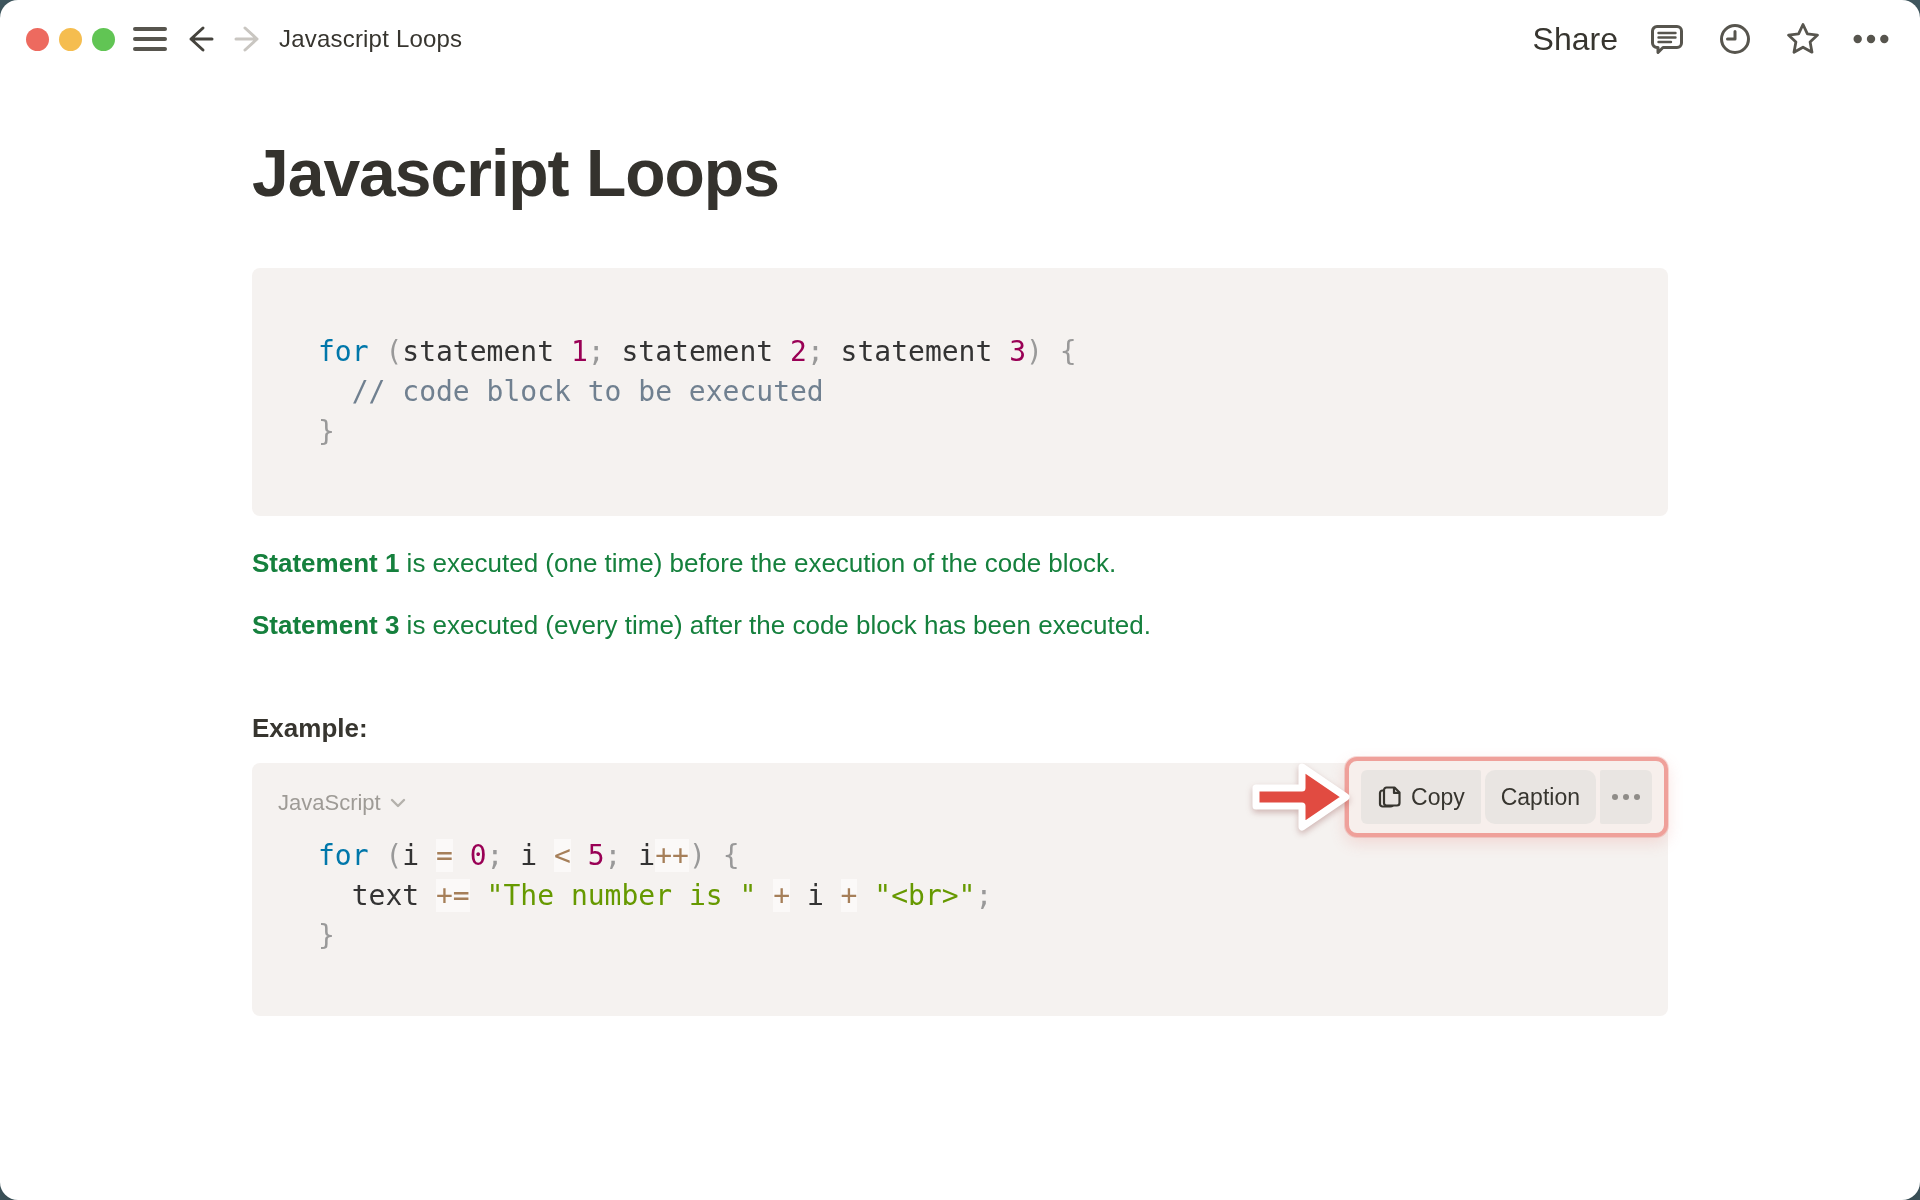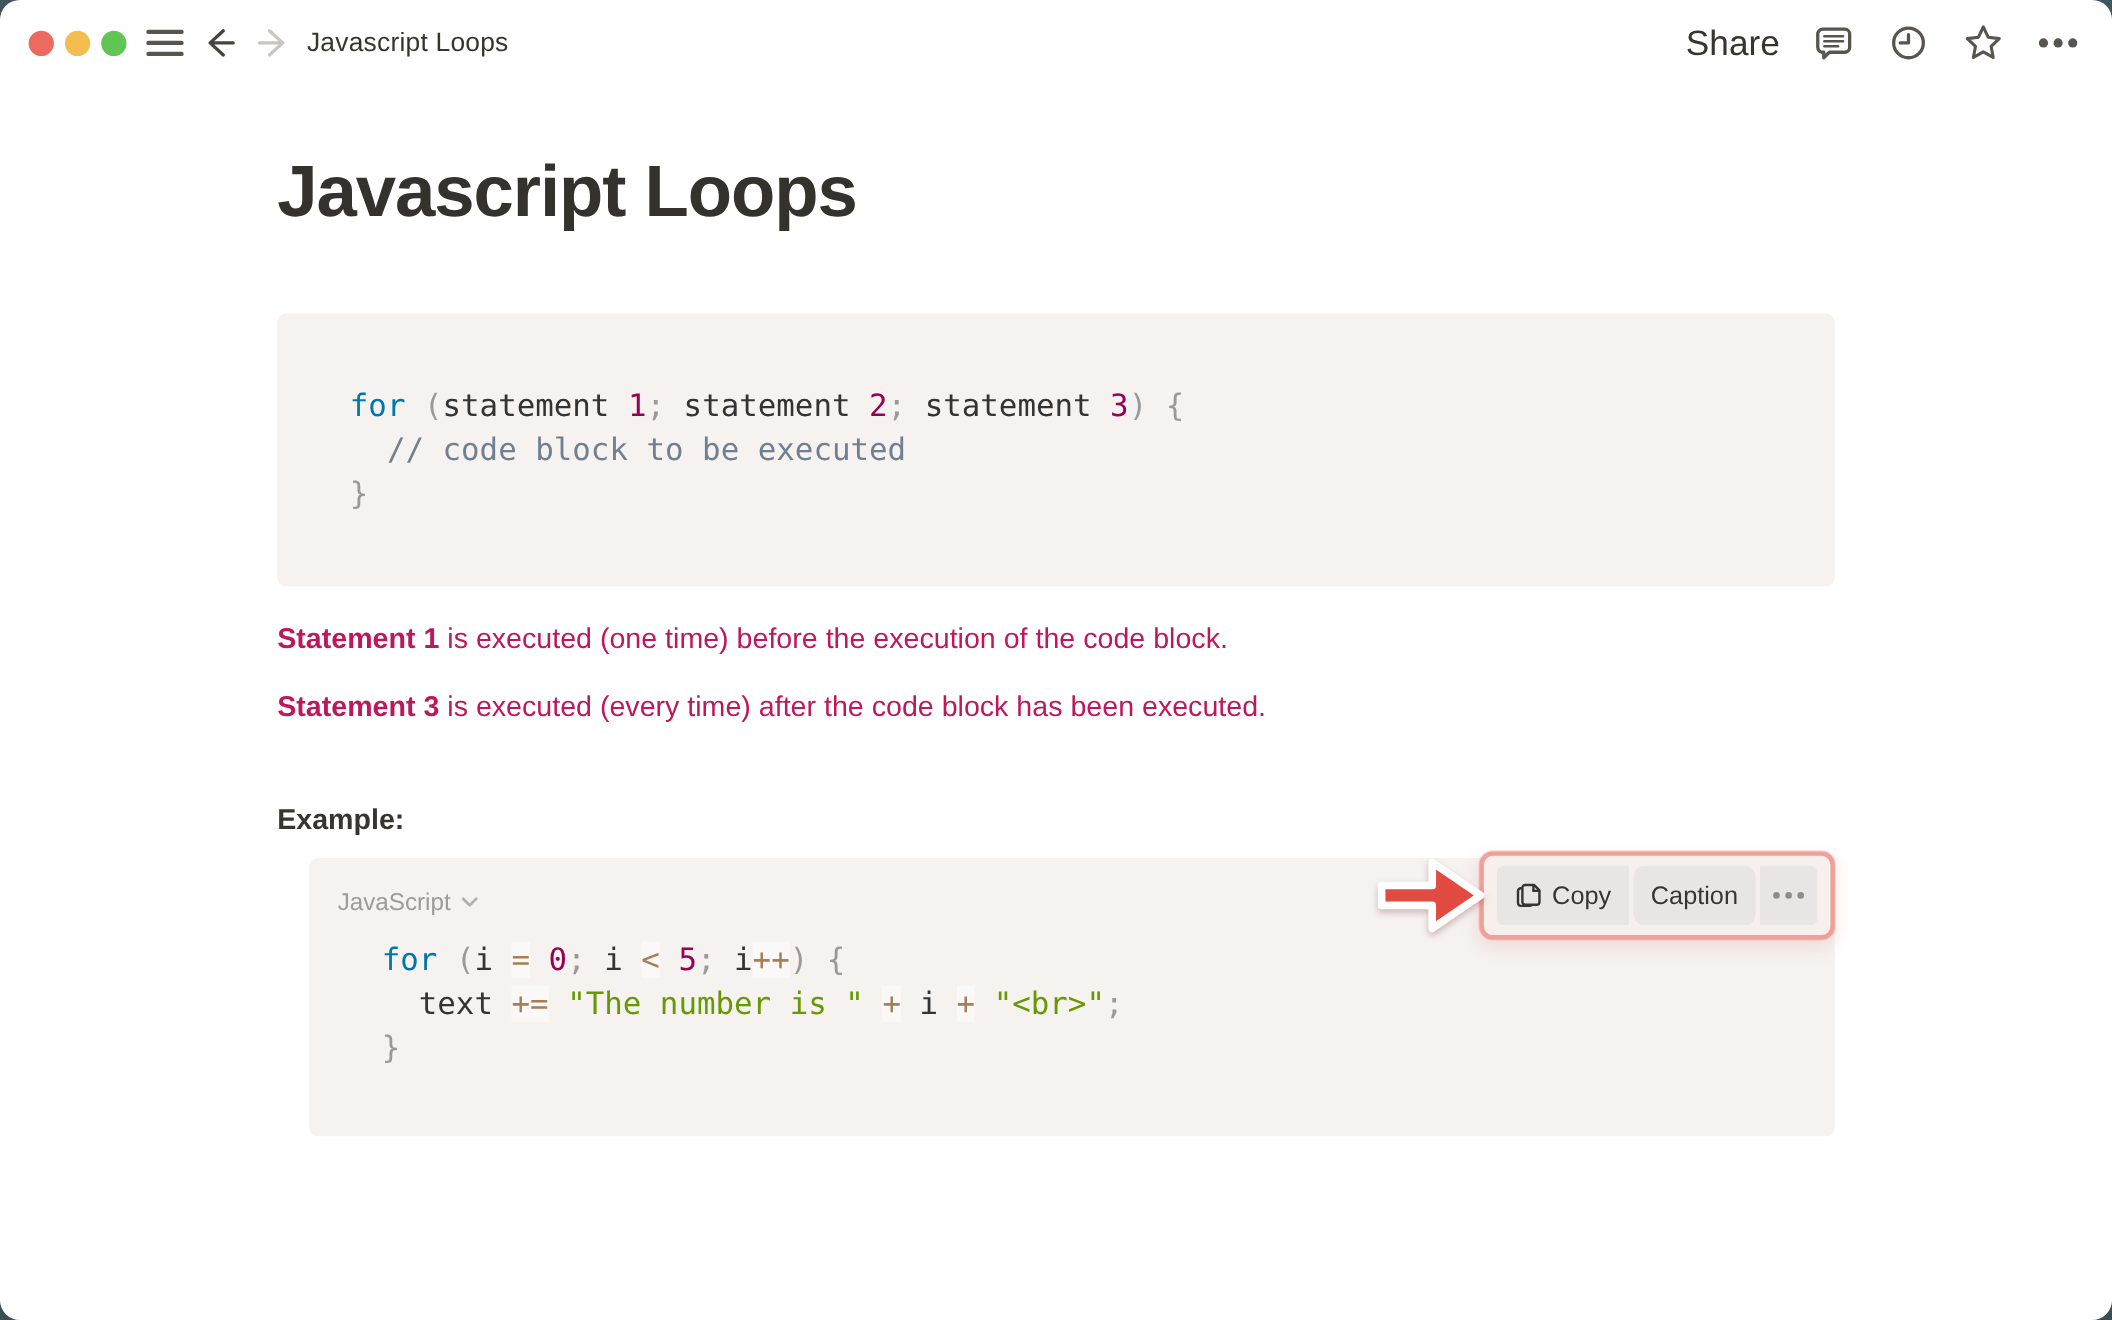--- a/index.html
+++ b/index.html
@@ -56,33 +56,33 @@
     font-weight:700; color:#34322d;
     letter-spacing:-1px;
   }
 
   .code-block {
     background:#f5f2f0;
     border-radius:8px;
     font-family:"DejaVu Sans Mono","Liberation Mono",monospace;
     font-size:28px; line-height:40px;
   }
-  .code-block-1 { margin-top:69px; padding:64px 40px 64px 66px; margin-bottom:30px; }
-  .code-block-2 { margin-top:18px; padding:73px 40px 60px 66px; position:relative;margin-left:29px; }
+  .code-block-1 { margin-top:52px; padding:64px 40px 64px 66px; margin-bottom:30px; }
+  .code-block-2 { margin-top:18px; padding:73px 40px 60px 66px; position:relative; }
 
   .code-line { white-space:pre; }
   .tok-keyword  { color:#0077aa; }
   .tok-number   { color:#990055; }
   .tok-operator { color:#a67f59; background:rgba(255,255,255,.55); }
   .tok-string   { color:#669900; }
   .tok-comment  { color:#708090; }
   .tok-punct    { color:#999999; }
   .tok-plain    { color:#333333; }
 
-  .para { font-size:26px; line-height:34px; color:#be185d; margin:0 0 28px 0; }
+  .para { font-size:26px; line-height:34px; color:#15803d; margin:0 0 28px 0; }
   .para b { font-weight:700; }
 
   .example-label { margin:69px 0 0 0; font-size:26px; line-height:34px; font-weight:700; color:#37352f; }
 
   .lang-selector {
     position:absolute; top:20px; left:26px;
     display:flex; align-items:center; gap:9px;
     font-family:"Liberation Sans",sans-serif;
     font-size:22px; color:#9e9b96; cursor:pointer;
   }

